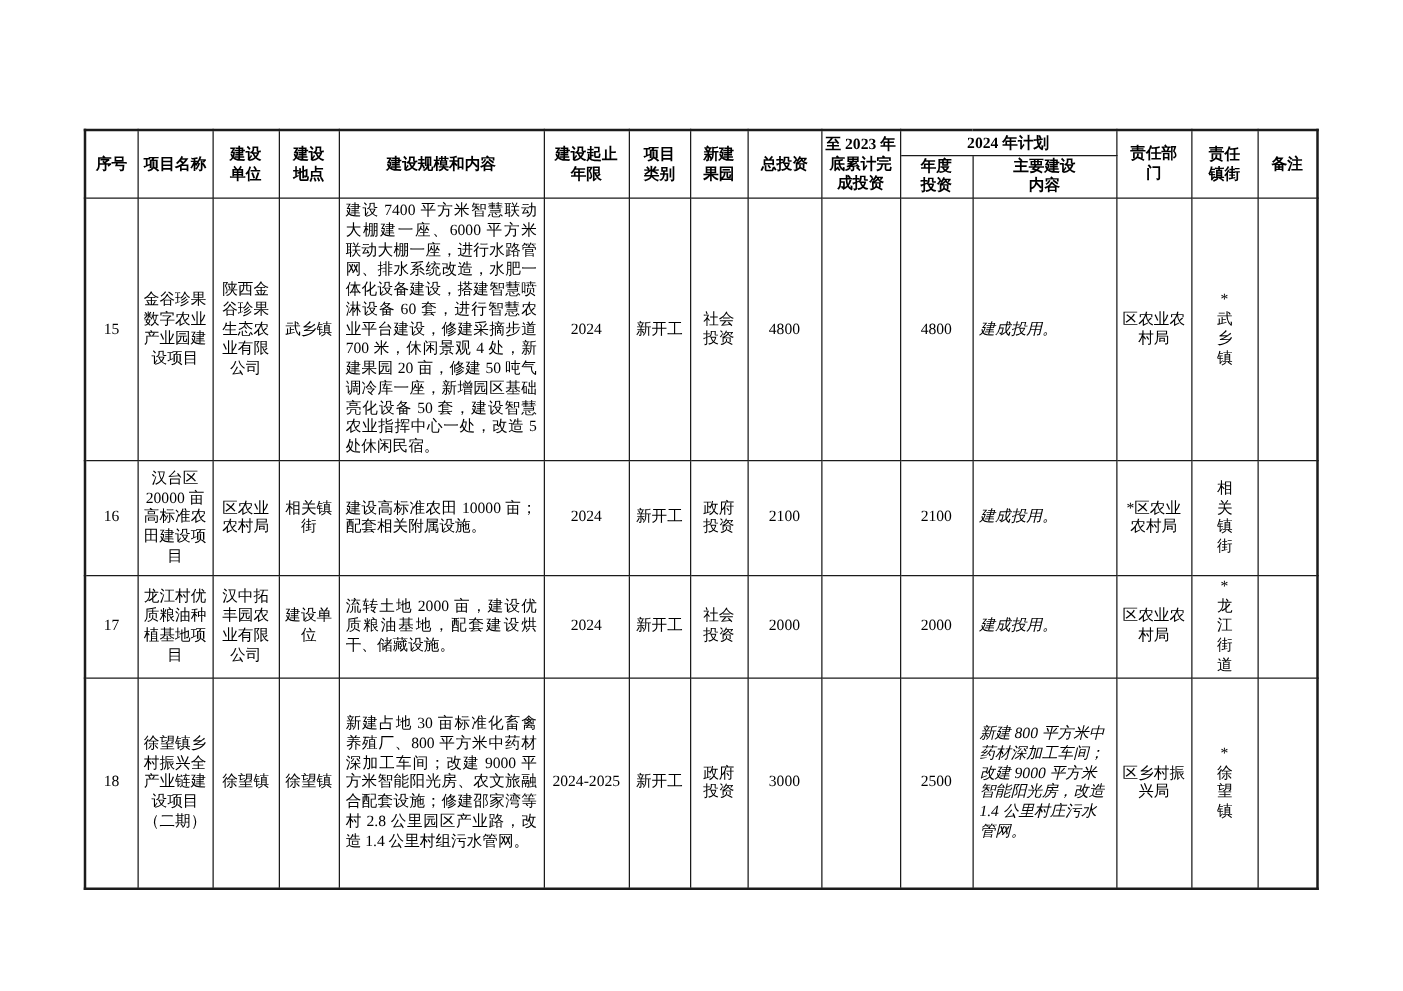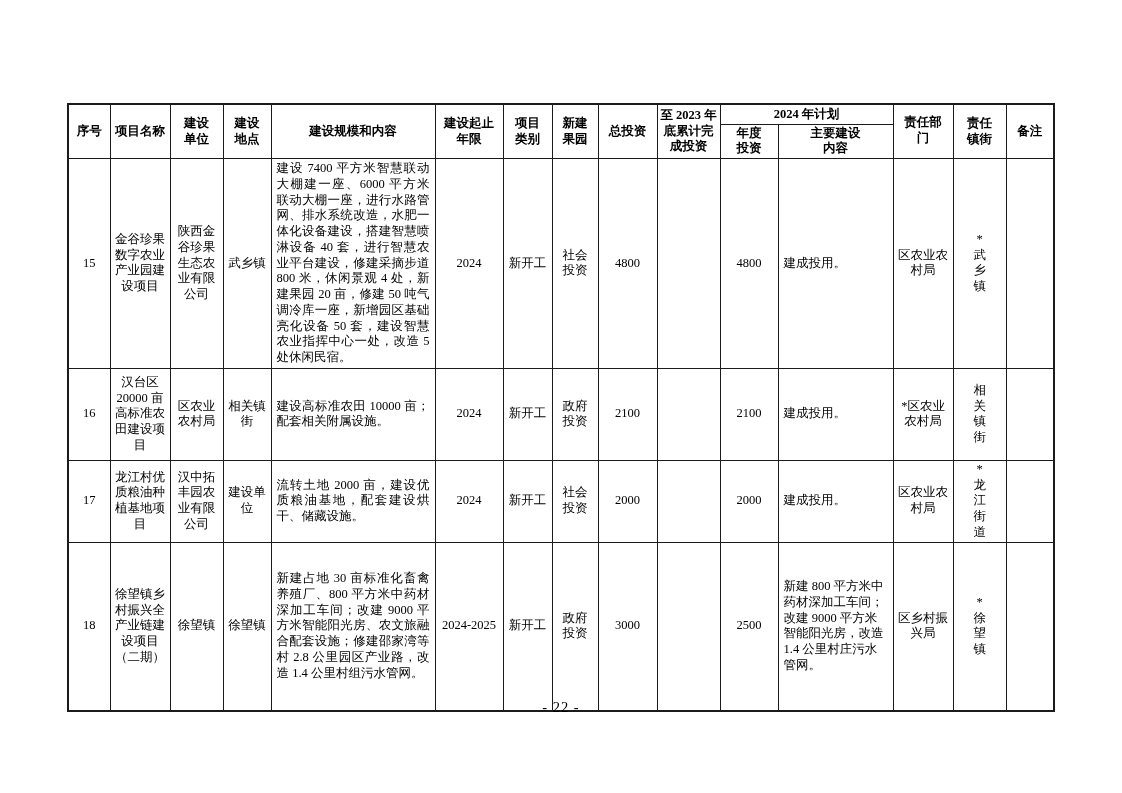--- a/index.html
+++ b/index.html
@@ -30,21 +30,21 @@
     word-break:normal;
   }
   .grid th { font-weight:bold; }
   tr.hr1 { height:20px; }
   tr.hr2 { height:34px; }
   tr.row15 { height:193px; }
   tr.row16 { height:92px; }
   tr.row17 { height:75px; }
   tr.row18 { height:169px; }
   td.c-scale { text-align:justify; padding:2px 5px; }
-  td.c-main  { text-align:left;    padding:2px 5px; }
+  td.c-main  { text-align:left;    padding:2px 5px;font-style:italic; }
   td.c-type  { padding:1px 5px; }
   td.c-town  { padding:1px 20px; }
   .hwrap { display:inline-block; vertical-align:middle; }
   .hw28 { max-width:28px; }
   .hw42 { max-width:42px;font-family:Liberation Mono, monospace; }
   .hw52 { max-width:52px; }
   .hw58 { max-width:58px; }
   .page-number {
     position:absolute; left:0; top:699px; width:100%;
     text-align:center;
@@ -95,21 +95,21 @@
       <tr class="hr2">
         <th><span class="hwrap hw28">年度投资</span></th>
         <th><span class="hwrap hw52">主要建设内容</span></th>
       </tr>
 
       <tr class="row15">
         <td class="c-seq">15</td>
         <td class="c-name">金谷珍果数字农业产业园建设项目</td>
         <td class="c-unit">陕西金谷珍果生态农业有限公司</td>
         <td class="c-loc">武乡镇</td>
-        <td class="c-scale">建设 7400 平方米智慧联动大棚建一座、6000 平方米联动大棚一座，进行水路管网、排水系统改造，水肥一体化设备建设，搭建智慧喷淋设备 40 套，进行智慧农业平台建设，修建采摘步道 800 米，休闲景观 4 处，新建果园 20 亩，修建 50 吨气调冷库一座，新增园区基础亮化设备 50 套，建设智慧农业指挥中心一处，改造 5 处休闲民宿。</td>
+        <td class="c-scale">建设 7400 平方米智慧联动大棚建一座、6000 平方米联动大棚一座，进行水路管网、排水系统改造，水肥一体化设备建设，搭建智慧喷淋设备 60 套，进行智慧农业平台建设，修建采摘步道 700 米，休闲景观 4 处，新建果园 20 亩，修建 50 吨气调冷库一座，新增园区基础亮化设备 50 套，建设智慧农业指挥中心一处，改造 5 处休闲民宿。</td>
         <td class="c-years">2024</td>
         <td class="c-cat">新开工</td>
         <td class="c-type">社会投资</td>
         <td class="c-total">4800</td>
         <td class="c-to2023"></td>
         <td class="c-annual">4800</td>
         <td class="c-main">建成投用。</td>
         <td class="c-dept">区农业农村局</td>
         <td class="c-town">*武乡镇</td>
         <td class="c-remark"></td>
@@ -164,15 +164,14 @@
         <td class="c-to2023"></td>
         <td class="c-annual">2500</td>
         <td class="c-main">新建 800 平方米中药材深加工车间；改建 9000 平方米智能阳光房，改造 1.4 公里村庄污水管网。</td>
         <td class="c-dept">区乡村振兴局</td>
         <td class="c-town">*徐望镇</td>
         <td class="c-remark"></td>
       </tr>
     </tbody>
   </table>
 
-  <div class="page-number">- 22 -</div>
 
 </div>
 
 </body></html>

